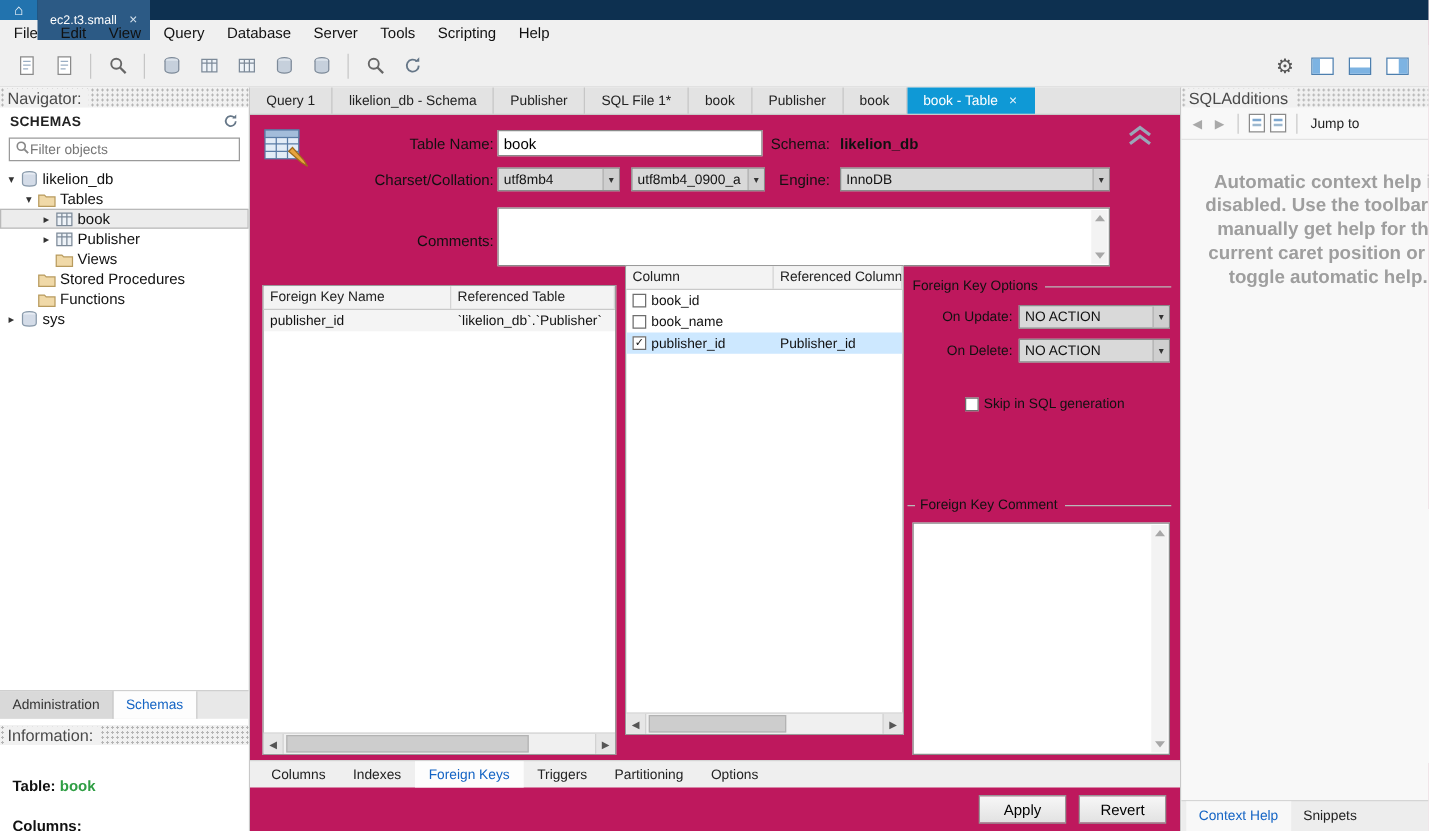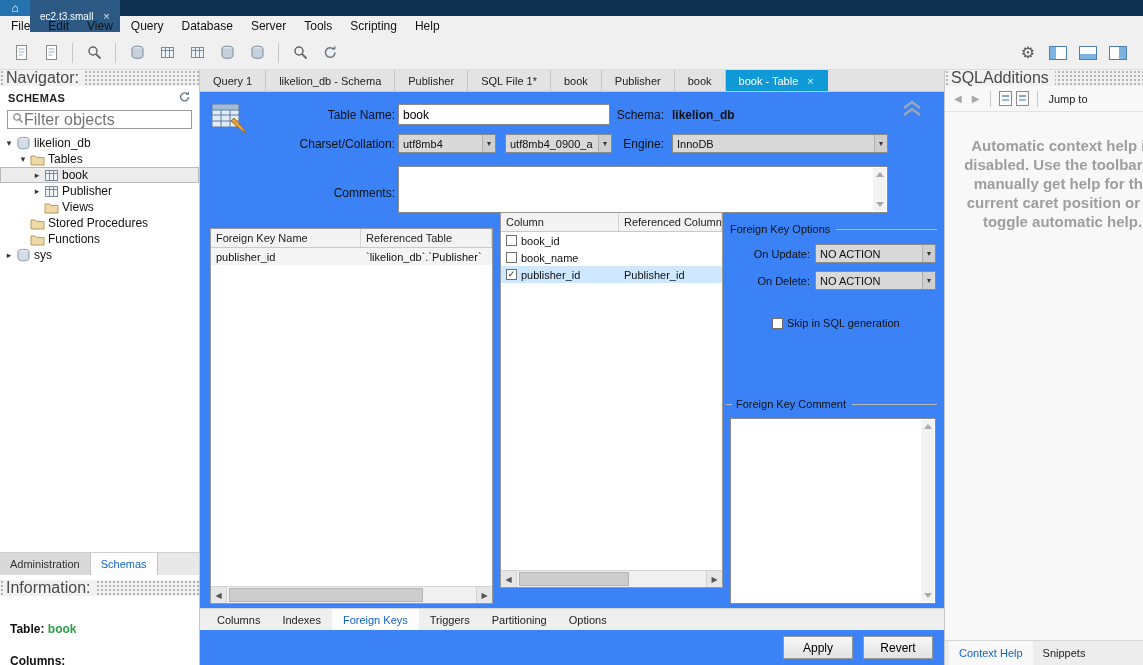--- a/index.html
+++ b/index.html
@@ -24,29 +24,29 @@
   .tb-sep{width:1px;height:20px;background:#c6c6c6;margin:0 8px 0 4px}
   .toolbar-right{margin-left:auto;display:flex;align-items:center}
   .gear{font-size:16px;color:#555}
   .panel-toggle{width:18px;height:14px;border:1px solid #4d7fae;background:#fff;position:relative;display:inline-block}
   .panel-toggle .fill{position:absolute;background:#7db3e2}
   .panel-toggle.left .fill{left:0;top:0;bottom:0;width:6px}
   .panel-toggle.bottom .fill{left:0;right:0;bottom:0;height:5px}
   .panel-toggle.right .fill{right:0;top:0;bottom:0;width:7px}
 
   
-  .dotted-header{height:16px;background-color:#f1f1f1;background-image:radial-gradient(#b5b5b5 1px,transparent 1px);background-size:4px 4px;display:flex;align-items:center;padding:0 4px;font-size:16px;color:#4a4a4a;overflow:hidden}
+  .dotted-header{height:16px;background-color:#f1f1f1;background-image:radial-gradient(#b5b5b5 1px,transparent 1px);background-size:4px 4px;display:flex;align-items:center;padding:0 4px;font-size:13px;color:#4a4a4a;overflow:hidden}
   .dotted-header span{background:#f1f1f1;padding:0 6px 0 2px;white-space:nowrap}
 
   
   .left-panel{position:absolute;top:70px;left:0;width:200px;bottom:0;background:#fff;border-right:1px solid #c8c8c8;overflow:hidden}
   .schemas-head{display:flex;align-items:center;justify-content:space-between;padding:4px 8px 2px 8px}
   .schemas-title{font-weight:bold;font-size:11px;color:#222;letter-spacing:.3px}
   .filter-box{display:flex;align-items:center;border:1px solid #9a9a9a;margin:2px 7px 4px 7px;height:19px;background:#fff;padding-left:4px}
-  .filter-box input{border:0;outline:0;flex:1;font-size:16px;color:#666;min-width:0;background:transparent}
+  .filter-box input{border:0;outline:0;flex:1;font-size:11px;color:#666;min-width:0;background:transparent}
   .tree{padding-top:2px}
   .tree-row{display:flex;align-items:center;height:16px;font-size:12px;white-space:nowrap;border:1px solid transparent}
   .tree-row.selected{background:#ececec;border-color:#b9b9b9}
   .expander{width:12px;font-size:9px;color:#333;text-align:center;flex:0 0 12px}
   .tree-icon{width:17px;display:inline-flex;justify-content:center;flex:0 0 17px}
   .tree-label{padding-left:2px}
   .nav-tabs{position:absolute;left:0;right:0;top:482px;height:23px;background:#e8e8e8;border-top:1px solid #cfcfcf;display:flex;align-items:stretch}
   .nav-tab{padding:4px 10px;font-size:11px;background:#d9d9d9;border-right:1px solid #c3c3c3;color:#333;display:flex;align-items:center}
   .nav-tab.active{background:#fdfdfd;color:var(--link,#1464c4)}
   .info-header{position:absolute;left:0;right:0;top:510px}
@@ -54,21 +54,21 @@
   .info-line{font-size:12px;font-weight:bold;color:#111}
   .info-line .green{color:var(--green,#2f9e44)}
   .info-line + .info-line{margin-top:18px}
 
   
   .center-panel{position:absolute;top:70px;left:200px;width:745px;bottom:0;background:#f4f4f4;border-right:1px solid #c8c8c8}
   .doc-tabs{height:22px;background:#e3e3e3;display:flex;align-items:stretch;border-bottom:1px solid #c8c8c8}
   .doc-tab{display:flex;align-items:center;padding:0 13px;font-size:11px;color:#222;border-right:1px solid #c6c6c6;white-space:nowrap}
   .doc-tab.active{background:var(--accent,#0f99d6);color:#fff;border-right-color:transparent}
   .doc-tab .close{margin-left:9px;font-size:11px;color:#eaf5fc}
-  .editor-body{position:absolute;top:22px;left:0;right:0;bottom:0;background:#3b82f6}
+  .editor-body{position:absolute;top:22px;left:0;right:0;bottom:0;background:#be185d}
 
   .form-label{position:absolute;font-size:12px;color:#111;text-align:right}
   .text-input{position:absolute;border:1px solid #8a8a8a;background:#fff;font-size:12px;padding:0 4px;font-family:"Liberation Sans",sans-serif}
   .combo{position:absolute;height:19px;background:#d9d9d9;border:1px solid #8a8a8a;font-size:11px;display:flex;align-items:center;justify-content:space-between;padding-left:4px;overflow:hidden;white-space:nowrap}
   .combo .arrow{font-size:8px;color:#333;padding:0 4px;border-left:1px solid #b0b0b0;height:100%;display:flex;align-items:center;background:#cfcfcf}
   .bold-val{font-weight:bold}
   .textarea-box{position:absolute;border:1px solid #8a8a8a;background:#fff}
   .textarea-box textarea{width:100%;height:100%;border:0;outline:0;resize:none;font-family:"Liberation Sans",sans-serif;font-size:12px;padding:2px 16px 2px 4px;background:transparent}
   .vhint{position:absolute;right:1px;top:1px;bottom:1px;width:13px;display:flex;flex-direction:column;justify-content:space-between;align-items:center;background:#f3f3f3}
   .vhint .tri-up{width:0;height:0;border-left:4px solid transparent;border-right:4px solid transparent;border-bottom:5px solid #a8a8a8;margin-top:4px}

